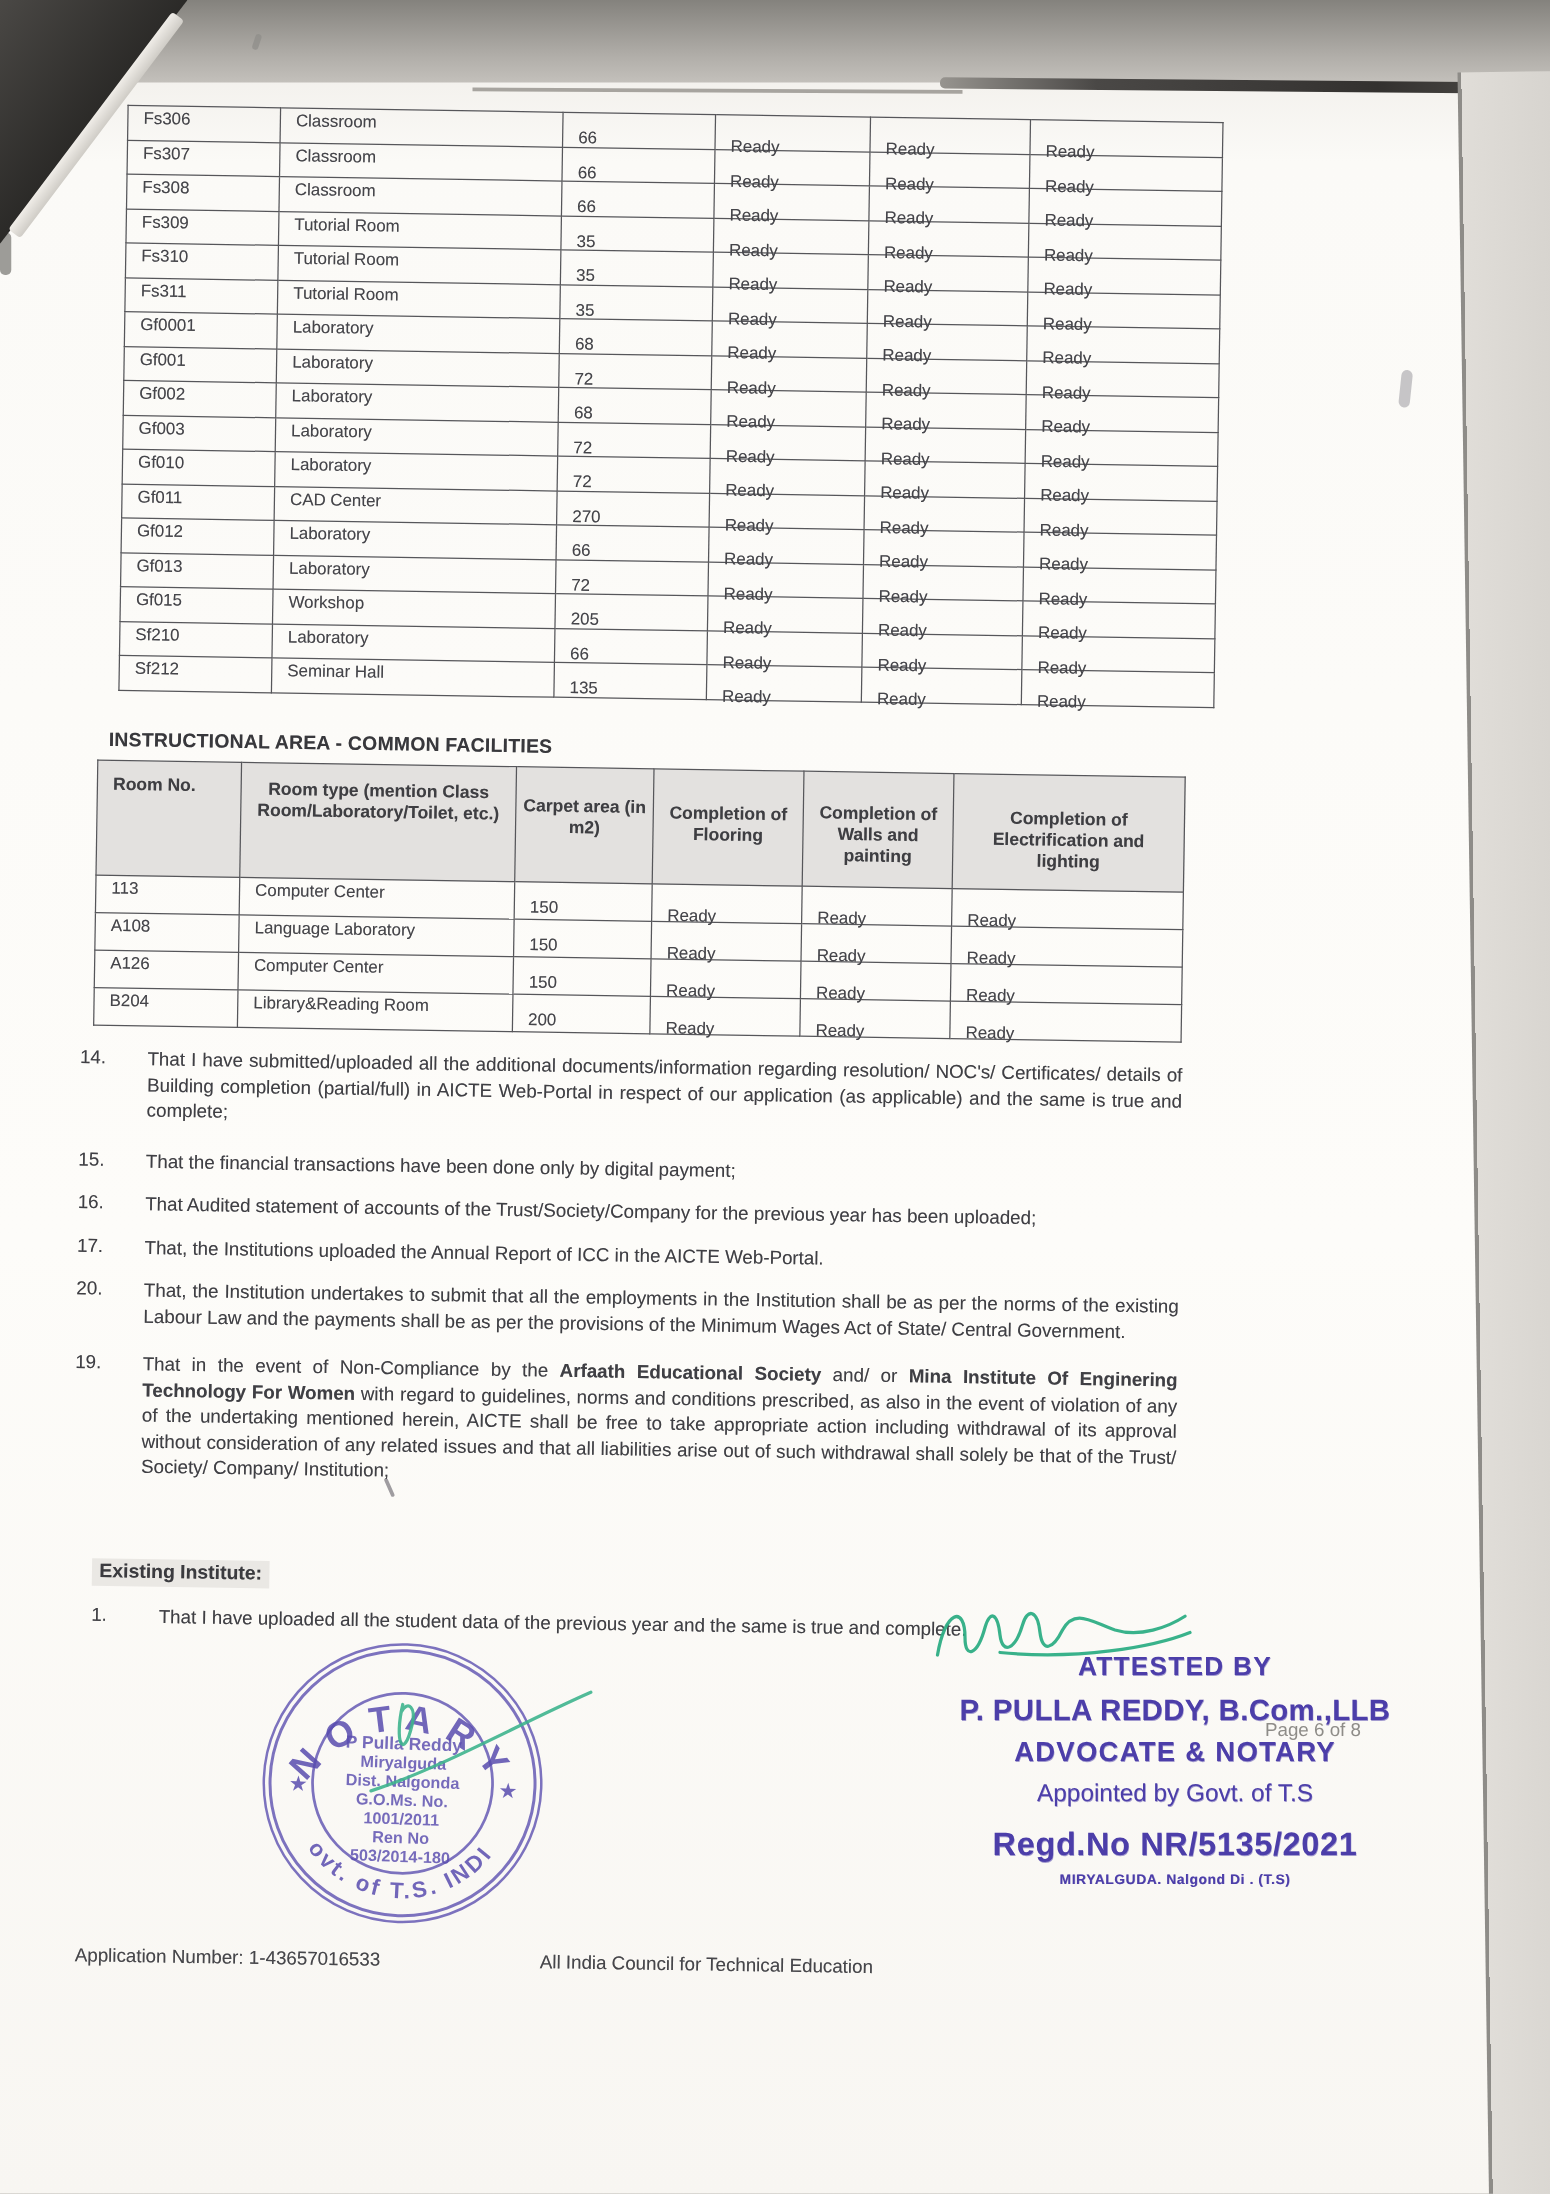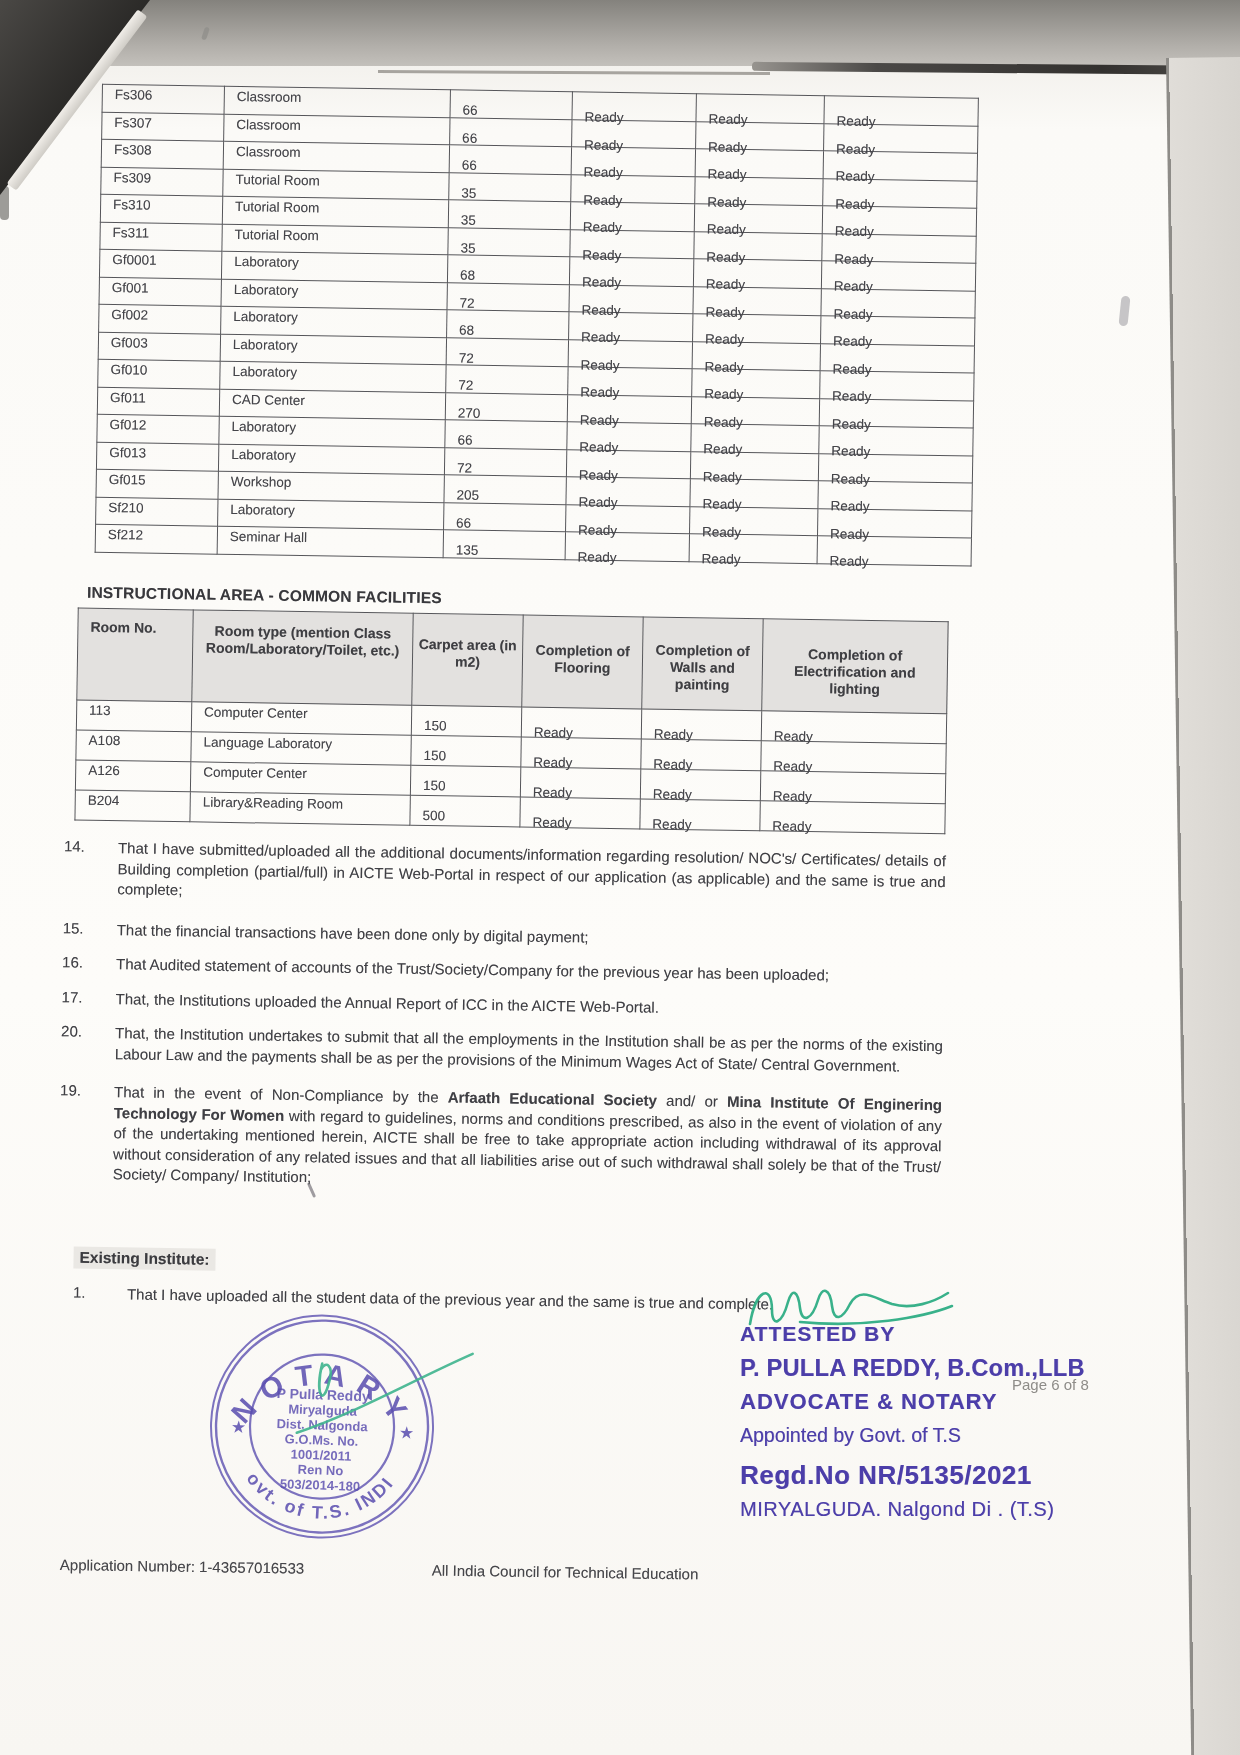--- a/index.html
+++ b/index.html
@@ -50,28 +50,28 @@
   .d-txt{flex:1;max-width:828px;font-size:15px;line-height:20.5px;color:#3f3f44;text-align:justify;text-shadow:0 0 .5px rgba(63,63,68,.4)}
   .mb20{margin-bottom:20px}.mb18{margin-bottom:18px}
   .b{font-weight:bold}
   .exist-h{position:absolute;left:92px;top:1247px;font-size:15.5px;font-weight:bold;color:#3b3b3f;background:#eae8e4;padding:2px 6px;text-shadow:0 0 .5px rgba(59,59,63,.4)}
   .item1{position:absolute;left:92px;top:1284px;display:flex;width:780px}
   .item1 .d-txt{text-align:left}
 
   .bottom{position:absolute;inset:0;z-index:5}
   .stamp-svg{position:absolute;left:202px;top:1303px;z-index:7;opacity:.92}
   .sig2{position:absolute;left:742px;top:1280px;z-index:7}
-  .attest{position:absolute;left:740px;top:1322px;width:400px;text-align:left;color:#4c3ea9;z-index:6}
+  .attest{position:absolute;left:740px;top:1322px;width:400px;text-align:center;color:#4c3ea9;z-index:6}
   .attest div{text-shadow:.4px .4px .4px rgba(76,62,169,.5)}
   .a1{font-size:21px;font-weight:bold;letter-spacing:1px}
   .a2{font-size:23.5px;font-weight:bold;margin-top:9px;letter-spacing:.3px}
   .a3{font-size:22px;font-weight:bold;margin-top:7px;letter-spacing:1px}
   .a4{font-size:19.5px;font-weight:normal;margin-top:9px}
   .a5{font-size:26px;font-weight:bold;margin-top:13px;letter-spacing:.5px}
-  .a6{font-size:20px;font-weight:normal;margin-top:7px;letter-spacing:.5px}
+  .a6{font-size:11px;font-weight:bold;margin-top:7px;letter-spacing:.5px}
   .pagenum{position:absolute;left:1012px;top:1376px;font-size:15px;color:#8e8c88;z-index:5}
   .footer{position:absolute;left:60px;top:1556px;width:1000px;display:flex;transform:rotate(.85deg);transform-origin:left top;font-size:15px;color:#46464a;z-index:2;text-shadow:0 0 .5px rgba(70,70,74,.4)}
   .f-app{width:372px;flex:none}
 </style>
 </head>
 <body>
 
 <div class="paper"></div>
 <div class="band-top"></div>
 <div class="edge-top"></div>
@@ -296,21 +296,21 @@
           <td><span class="cellv">Computer Center</span></td>
           <td><span class="cellv sh1">150</span></td>
           <td><span class="cellv sh2">Ready</span></td>
           <td><span class="cellv sh2">Ready</span></td>
           <td><span class="cellv sh2">Ready</span></td>
         </tr>
 
         <tr>
           <td><span class="cellv">B204</span></td>
           <td><span class="cellv">Library&amp;Reading Room</span></td>
-          <td><span class="cellv sh1">500</span></td>
+          <td><span class="cellv sh1">200</span></td>
           <td><span class="cellv sh2">Ready</span></td>
           <td><span class="cellv sh2">Ready</span></td>
           <td><span class="cellv sh2">Ready</span></td>
         </tr>
       </tbody>
   </table>
 
   <div class="decl">
     <div class="d-item mb20">
       <div class="d-num">14.</div>

